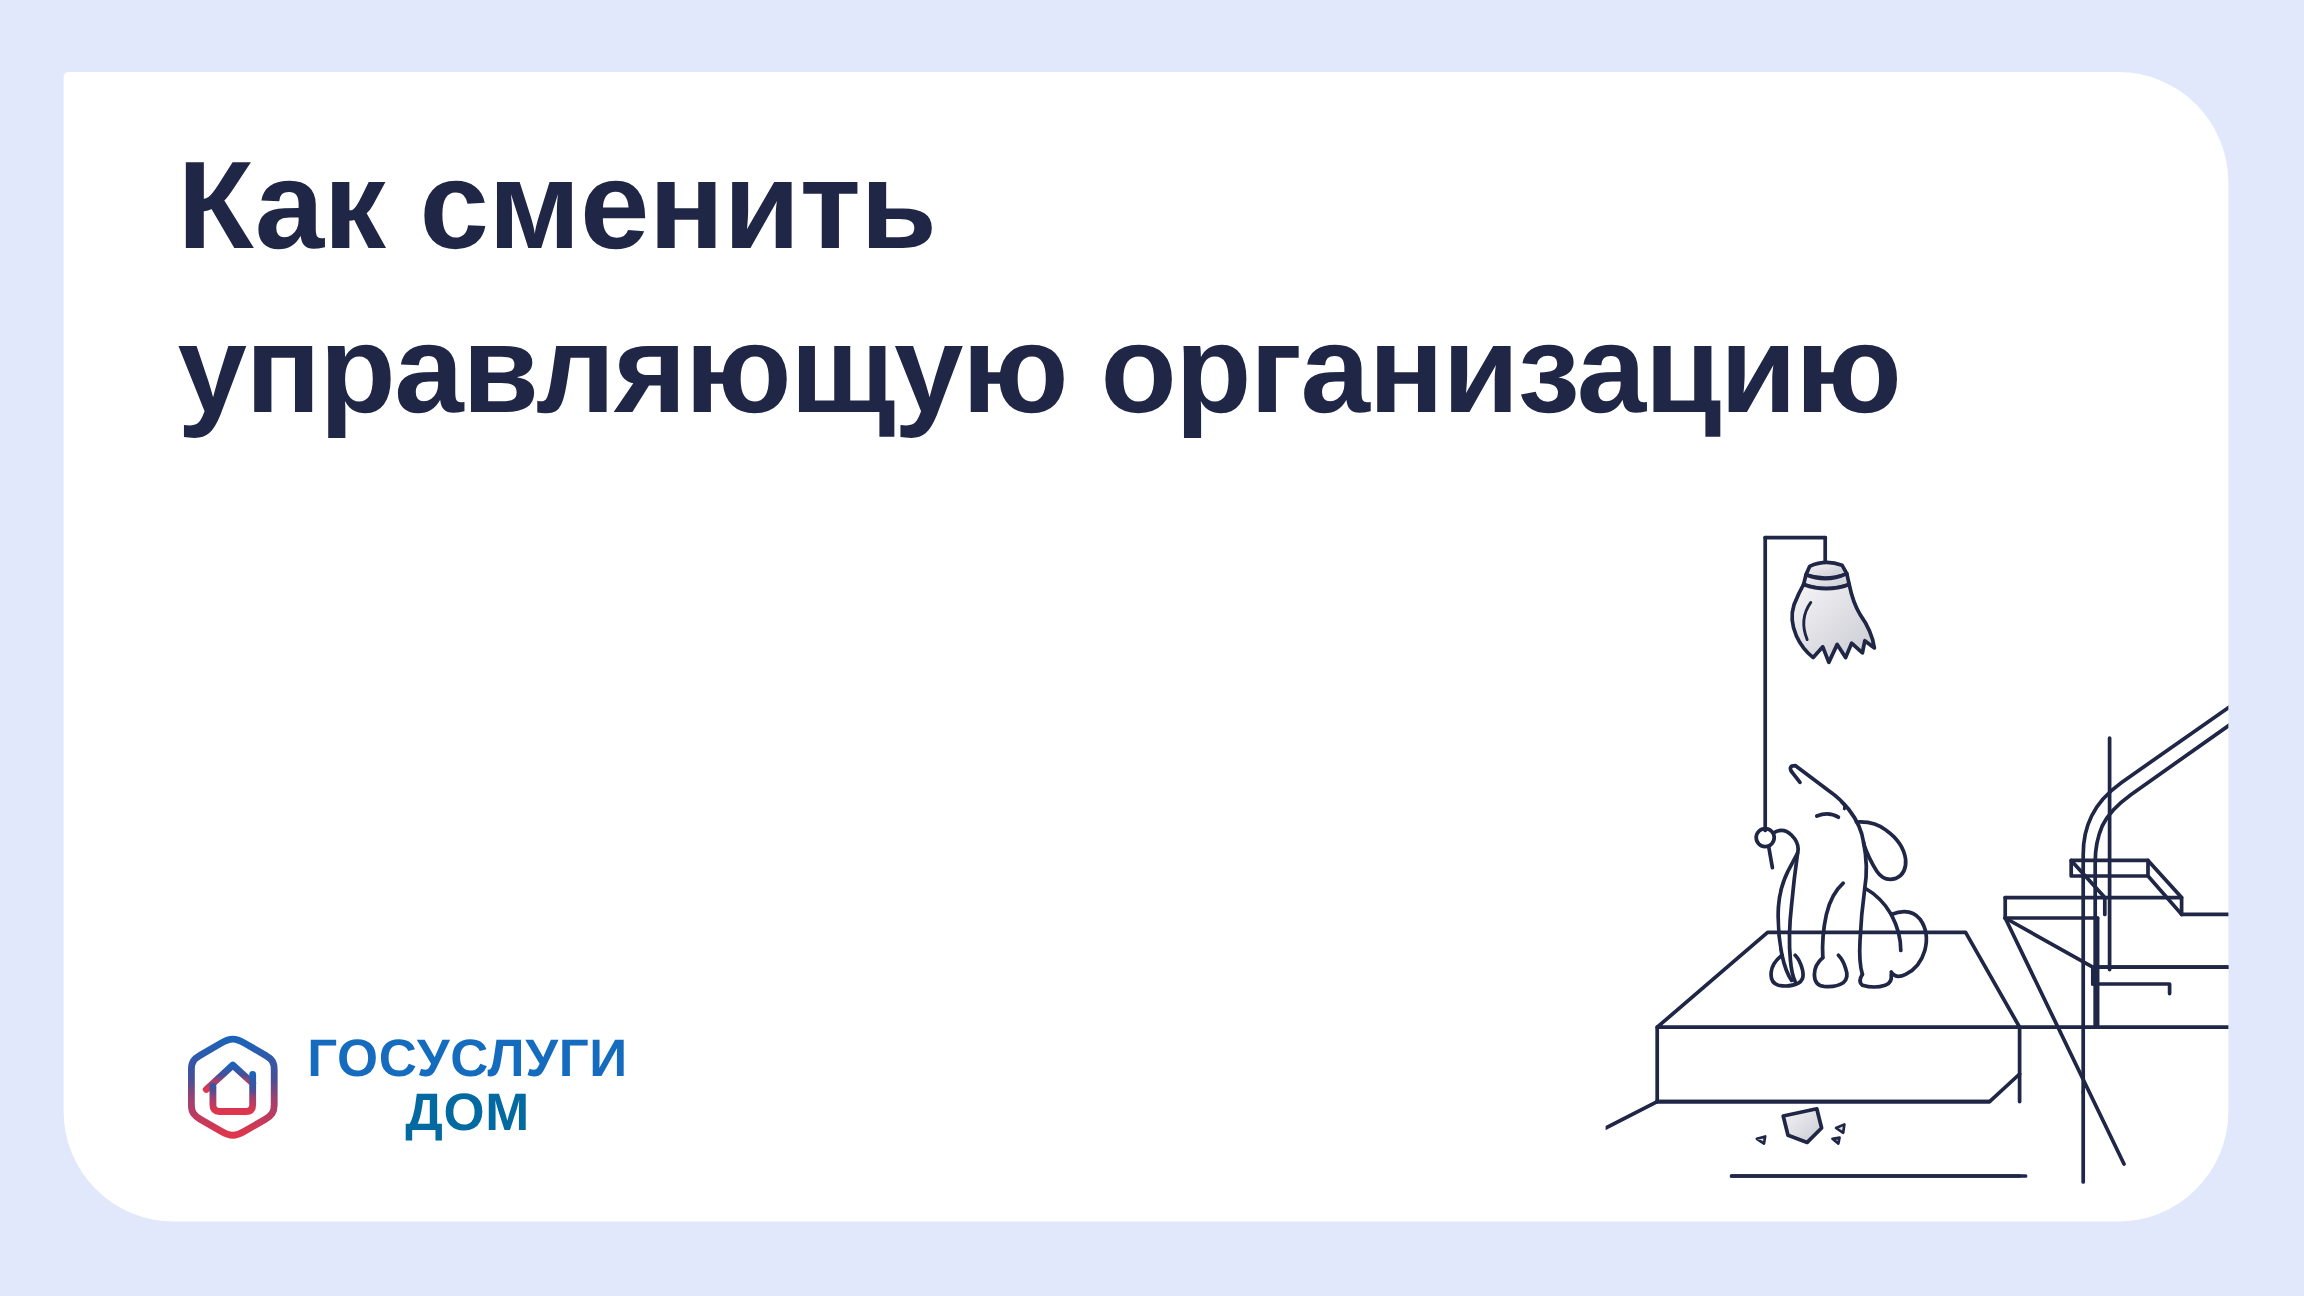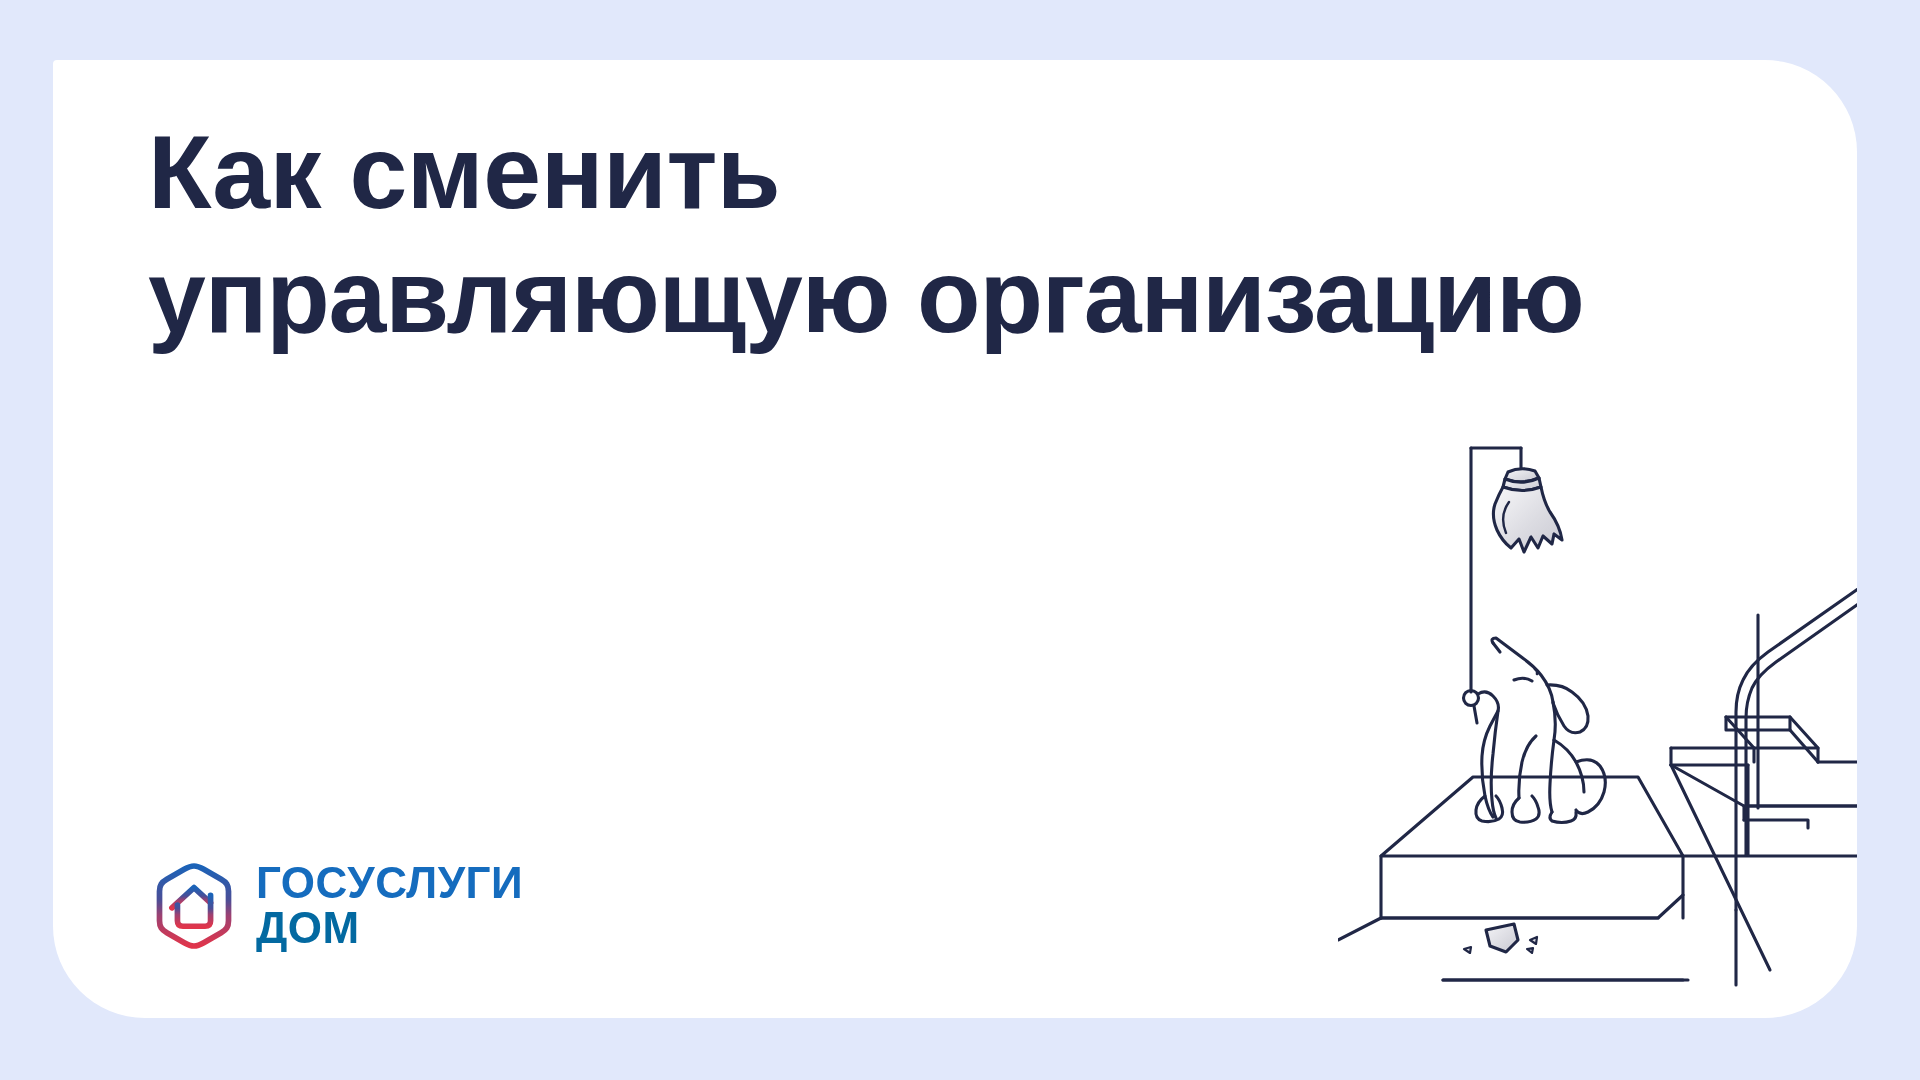--- a/index.html
+++ b/index.html
@@ -45,30 +45,32 @@
     color: #202746;
     font-family: "Liberation Sans", sans-serif;
     font-weight: 700;
     font-size: 104px;
     line-height: 124px;
     letter-spacing: -0.5px;
     white-space: nowrap;
   }
   .title-line.l2 {
     letter-spacing: -1.2px;
+    margin-top: 12px;
   }
 
   
   #logo {
     position: absolute;
     left: 95px;
     top: 800px;
     display: flex;
     align-items: center;
     gap: 16px;
+    text-align: center;
   }
   #logo-mark {
     width: 92px;
     height: 92px;
     display: block;
     flex: 0 0 auto;
   }
   #logo-words {
     display: block;
     line-height: 1;

